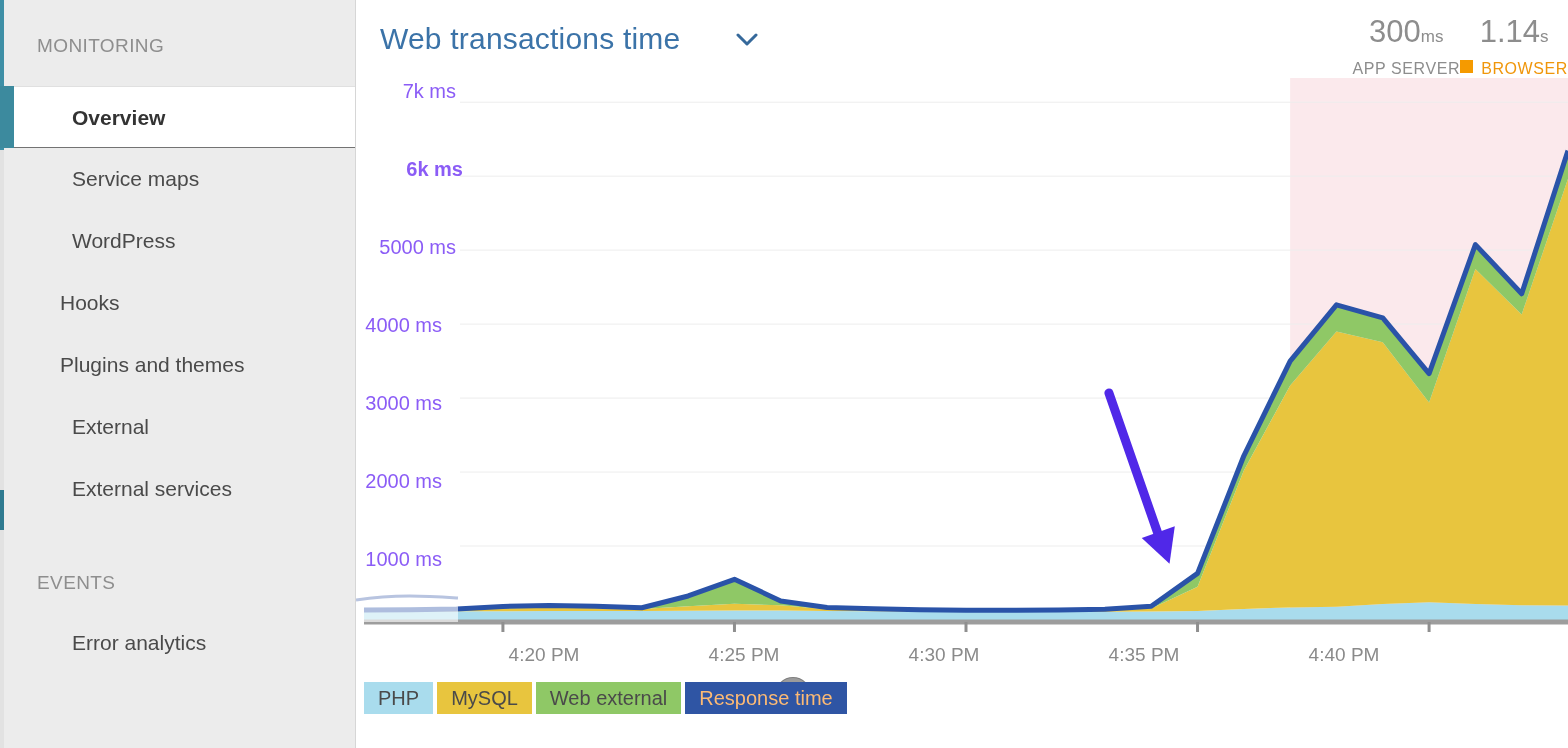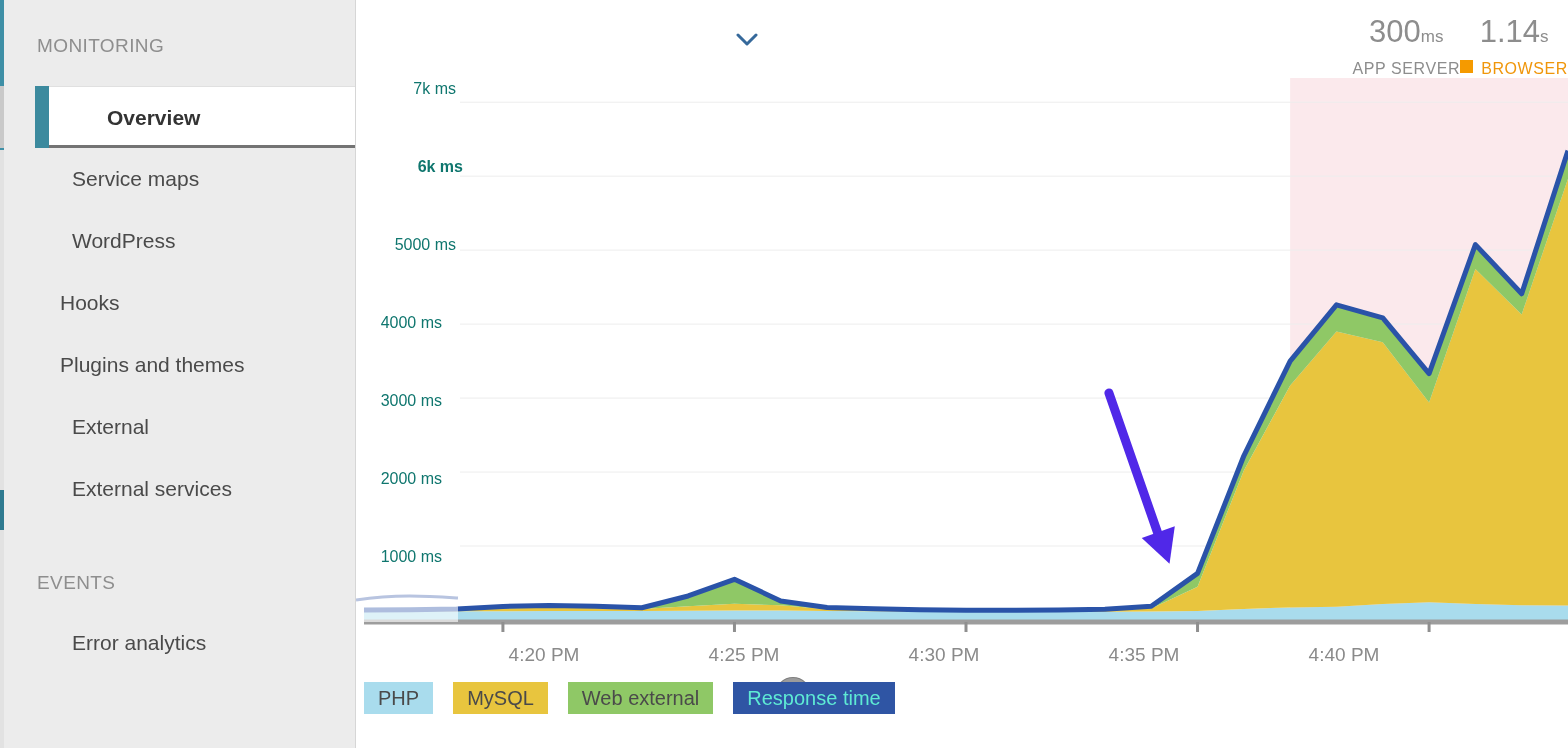--- a/index.html
+++ b/index.html
@@ -40,23 +40,22 @@
     padding-left: 72px;
     white-space: nowrap;
     cursor: pointer;
   }
   .nav-item.indent { padding-left: 60px; }
   .nav-item.active {
     background: #ffffff;
     color: #333333;
     font-weight: bold;
     border-top: 1px solid #e0e0e0;
-    border-bottom: 3px solid #737373;
+    border-bottom: 1px solid #737373;
     position: relative;
-    margin-left: 35px;
   }
   .nav-item.active::before {
     content: ""; position: absolute; left: 0; top: -1px;
     width: 14px; height: 62px; background: #3c8a9e;
   }
   .nav-gap { height: 34px; }
 
   
   .main { position: relative; flex: 1 1 auto; height: 748px; background: #fff; }
 
@@ -96,21 +95,21 @@
 
   
   .plot-wrap {
     position: absolute; left: 0; top: 78px;
     width: 1212px; height: 560px;
   }
   .plot-svg { position: absolute; left: 0; top: 0; display: block; }
 
   .ylabel {
     position: absolute;
-    font-size: 16px; color: #0f766e;
+    font-size: 20px; color: #8b5cf6;
     text-align: right; width: 100px;
     white-space: nowrap;
   }
   .xlabel {
     position: absolute; top: 566px;
     font-size: 19px; color: #8a8a8a;
     transform: translateX(-50%);
     white-space: nowrap;
   }
 
@@ -119,29 +118,29 @@
     position: absolute; left: 420px; top: 600px;
     width: 34px; height: 34px; border-radius: 50%;
     background: #ffffff; border: 8px solid #9b9b9b;
     box-shadow: 0 0 0 1px #7d7d7d;
     cursor: ew-resize;
   }
 
   
   .legend {
     position: absolute; left: 8px; top: 682px;
-    display: flex; gap: 20px; 
+    display: flex; gap: 4px; 
   }
   .legend-item {
     height: 32px; line-height: 32px;
     padding: 0 14px; font-size: 20px;
     color: #464646; cursor: pointer; white-space: nowrap;
   }
   .legend-item.dark-text { color: #4a4a4a; }
-  .legend-item.light-text { color: #5eead4; }
+  .legend-item.light-text { color: #fdba74; }
 </style>
 </head>
 <body>
 
 <div class="app">
 
   <aside class="sidebar">
     <div class="left-edge-accent"></div>
 
     <div>
@@ -176,20 +175,21 @@
       <div class="section-head" style="height:58px;line-height:58px;">EVENTS</div>
       <div class="nav-item">
         <span>Error analytics</span>
       </div>
     </div>
   </aside>
 
   <main class="main">
 
     <div class="chart-header">
+      <div class="chart-title">Web transactions time</div>
       <div class="chevron">
         <svg width="22" height="14" viewBox="0 0 22 14">
           <path d="M2 2 L11 11 L20 2" fill="none" stroke="#36699b" stroke-width="3" stroke-linecap="round" stroke-linejoin="round"></path>
         </svg>
       </div>
 
       <div class="metrics">
         <div class="metric">
           <div class="metric-value">
             <span>300</span><span class="metric-unit">ms</span>

